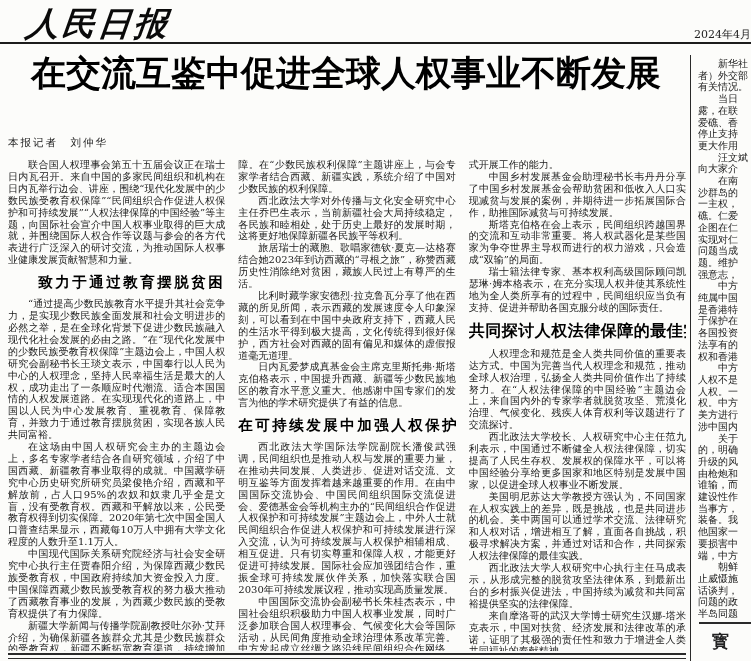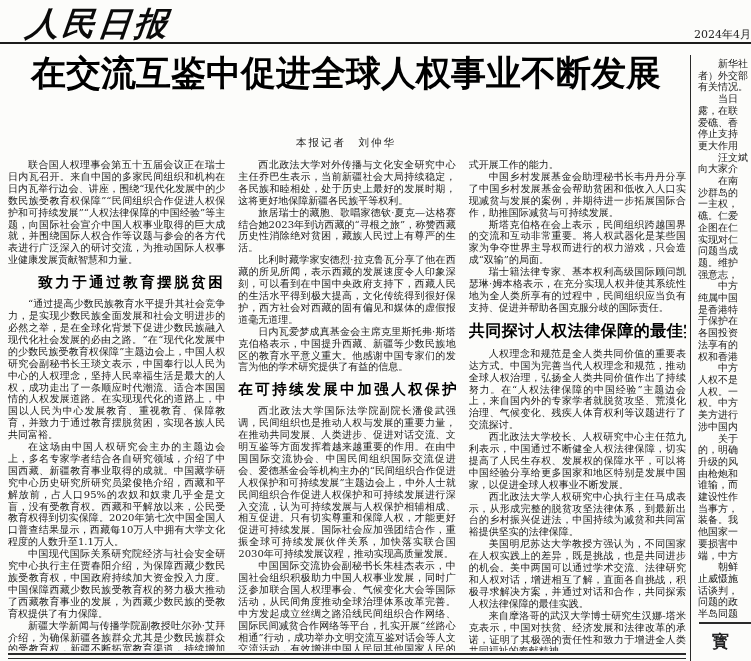--- a/index.html
+++ b/index.html
@@ -21,21 +21,21 @@
     position:absolute;left:0;top:42px;width:751px;height:2px;background:#1c1c1c;
   }
   .headline{
     position:absolute;left:8px;top:52px;width:676px;margin:0;
     text-align:center;font-family:"DejaVu Sans","Liberation Sans",sans-serif;
     font-weight:bold;font-size:35px;line-height:1.25;color:#000;
     letter-spacing:0px;white-space:nowrap;
   }
   .byline{
     position:absolute;left:8px;top:136px;width:676px;
-    text-align:center;font-size:10.5px;letter-spacing:2px;color:#222;
+    font-size:10.5px;letter-spacing:2px;color:#222;
   }
   .columns{
     position:absolute;left:8px;top:159px;width:678px;height:492px;
     display:flex;gap:13px;overflow:hidden;
   }
   .col{flex:1 1 0;overflow:hidden;text-align:justify;}
   .col p{
     margin:0;font-size:10px;line-height:11.9px;text-indent:2em;color:#1a1a1a;
   }
   .col p.cont{text-indent:0;}
@@ -83,38 +83,39 @@
   <div class="columns">
       <div class="col">
         <p>联合国人权理事会第五十五届会议正在瑞士日内瓦召开。来自中国的多家民间组织和机构在日内瓦举行边会、讲座，围绕“现代化发展中的少数民族受教育权保障”“民间组织合作促进人权保护和可持续发展”“人权法律保障的中国经验”等主题，向国际社会宣介中国人权事业取得的巨大成就，并围绕国际人权合作等议题与参会的各方代表进行广泛深入的研讨交流，为推动国际人权事业健康发展贡献智慧和力量。</p>
         <h3>致力于通过教育摆脱贫困</h3>
         <p>“通过提高少数民族教育水平提升其社会竞争力，是实现少数民族全面发展和社会文明进步的必然之举，是在全球化背景下促进少数民族融入现代化社会发展的必由之路。”在“现代化发展中的少数民族受教育权保障”主题边会上，中国人权研究会副秘书长王琰文表示，中国奉行以人民为中心的人权理念，坚持人民幸福生活是最大的人权，成功走出了一条顺应时代潮流、适合本国国情的人权发展道路。在实现现代化的道路上，中国以人民为中心发展教育、重视教育、保障教育，并致力于通过教育摆脱贫困，实现各族人民共同富裕。</p>
         <p>在这场由中国人权研究会主办的主题边会上，多名专家学者结合各自研究领域，介绍了中国西藏、新疆教育事业取得的成就。中国藏学研究中心历史研究所研究员梁俊艳介绍，西藏和平解放前，占人口95%的农奴和奴隶几乎全是文盲，没有受教育权。西藏和平解放以来，公民受教育权得到切实保障。2020年第七次中国全国人口普查结果显示，西藏每10万人中拥有大学文化程度的人数升至1.1万人。</p>
         <p>中国现代国际关系研究院经济与社会安全研究中心执行主任贾春阳介绍，为保障西藏少数民族受教育权，中国政府持续加大资金投入力度。中国保障西藏少数民族受教育权的努力极大推动了西藏教育事业的发展，为西藏少数民族的受教育权提供了有力保障。</p>
         <p>新疆大学新闻与传播学院副教授吐尔孙·艾拜介绍，为确保新疆各族群众尤其是少数民族群众的受教育权，新疆不断拓宽教育渠道，持续增加教育投入。新疆依法开展国家通用语言文字教学，同时充分保障了少数民族学生学习本民族语言文字的权利。</p>
       </div>
       <div class="col">
+        <p class="cont">障。在“少数民族权利保障”主题讲座上，与会专家学者结合西藏、新疆实践，系统介绍了中国对少数民族的权利保障。</p>
         <p>西北政法大学对外传播与文化安全研究中心主任乔巴生表示，当前新疆社会大局持续稳定，各民族和睦相处，处于历史上最好的发展时期，这将更好地保障新疆各民族平等权利。</p>
         <p>旅居瑞士的藏胞、歌唱家德钦·夏克—达格赛结合她2023年到访西藏的“寻根之旅”，称赞西藏历史性消除绝对贫困，藏族人民过上有尊严的生活。</p>
         <p>比利时藏学家安德烈·拉克鲁瓦分享了他在西藏的所见所闻，表示西藏的发展速度令人印象深刻，可以看到在中国中央政府支持下，西藏人民的生活水平得到极大提高，文化传统得到很好保护，西方社会对西藏的固有偏见和媒体的虚假报道毫无道理。</p>
         <p>日内瓦爱梦成真基金会主席克里斯托弗·斯塔克伯格表示，中国提升西藏、新疆等少数民族地区的教育水平意义重大。他感谢中国专家们的发言为他的学术研究提供了有益的信息。</p>
         <h3>在可持续发展中加强人权保护</h3>
         <p>西北政法大学国际法学院副院长潘俊武强调，民间组织也是推动人权与发展的重要力量，在推动共同发展、人类进步、促进对话交流、文明互鉴等方面发挥着越来越重要的作用。在由中国国际交流协会、中国民间组织国际交流促进会、爱德基金会等机构主办的“民间组织合作促进人权保护和可持续发展”主题边会上，中外人士就民间组织合作促进人权保护和可持续发展进行深入交流，认为可持续发展与人权保护相辅相成、相互促进。只有切实尊重和保障人权，才能更好促进可持续发展。国际社会应加强团结合作，重振全球可持续发展伙伴关系，加快落实联合国2030年可持续发展议程，推动实现高质量发展。</p>
         <p>中国国际交流协会副秘书长朱桂杰表示，中国社会组织积极助力中国人权事业发展，同时广泛参加联合国人权理事会、气候变化大会等国际活动，从民间角度推动全球治理体系改革完善。中方发起成立丝绸之路沿线民间组织合作网络、国际民间减贫合作网络等平台，扎实开展“丝路心相通”行动，成功举办文明交流互鉴对话会等人文交流活动，有效增进中国人民同其他国家人民的相互了解。</p>
       </div>
       <div class="col">
         <p class="cont">式开展工作的能力。</p>
         <p>中国乡村发展基金会助理秘书长韦丹丹分享了中国乡村发展基金会帮助贫困和低收入人口实现减贫与发展的案例，并期待进一步拓展国际合作，助推国际减贫与可持续发展。</p>
         <p>斯塔克伯格在会上表示，民间组织跨越国界的交流和互动非常重要。将人权武器化是某些国家为争夺世界主导权而进行的权力游戏，只会造成“双输”的局面。</p>
         <p>瑞士籍法律专家、基本权利高级国际顾问凯瑟琳·姆本格表示，在充分实现人权并使其系统性地为全人类所享有的过程中，民间组织应当负有支持、促进并帮助各国克服分歧的国际责任。</p>
         <h3 class="long">共同探讨人权法律保障的最佳实践</h3>
         <p>人权理念和规范是全人类共同价值的重要表达方式。中国为完善当代人权理念和规范，推动全球人权治理，弘扬全人类共同价值作出了持续努力。在“人权法律保障的中国经验”主题边会上，来自国内外的专家学者就脱贫攻坚、荒漠化治理、气候变化、残疾人体育权利等议题进行了交流探讨。</p>
         <p>西北政法大学校长、人权研究中心主任范九利表示，中国通过不断健全人权法律保障，切实提高了人民生存权、发展权的保障水平，可以将中国经验分享给更多国家和地区特别是发展中国家，以促进全球人权事业不断发展。</p>
+        <p>美国明尼苏达大学教授方强认为，不同国家在人权实践上的差异，既是挑战，也是共同进步的机会。美中两国可以通过学术交流、法律研究和人权对话，增进相互了解，直面各自挑战，积极寻求解决方案，并通过对话和合作，共同探索人权法律保障的最佳实践。</p>
         <p>西北政法大学人权研究中心执行主任马成表示，从形成完整的脱贫攻坚法律体系，到最新出台的乡村振兴促进法，中国持续为减贫和共同富裕提供坚实的法律保障。</p>
-        <p>美国明尼苏达大学教授方强认为，不同国家在人权实践上的差异，既是挑战，也是共同进步的机会。美中两国可以通过学术交流、法律研究和人权对话，增进相互了解，直面各自挑战，积极寻求解决方案，并通过对话和合作，共同探索人权法律保障的最佳实践。</p>
         <p>来自摩洛哥的武汉大学博士研究生汉娜-塔米克表示，中国对扶贫、经济发展和法律改革的承诺，证明了其极强的责任性和致力于增进全人类共同福祉的奉献精神。</p>
       </div>
     </div>
 
   <div class="article-bottom-rule"></div>
 
   <div class="v-divider"></div>
 
   <div class="side-article">
       <div class="side-line">　　新华社</div>

